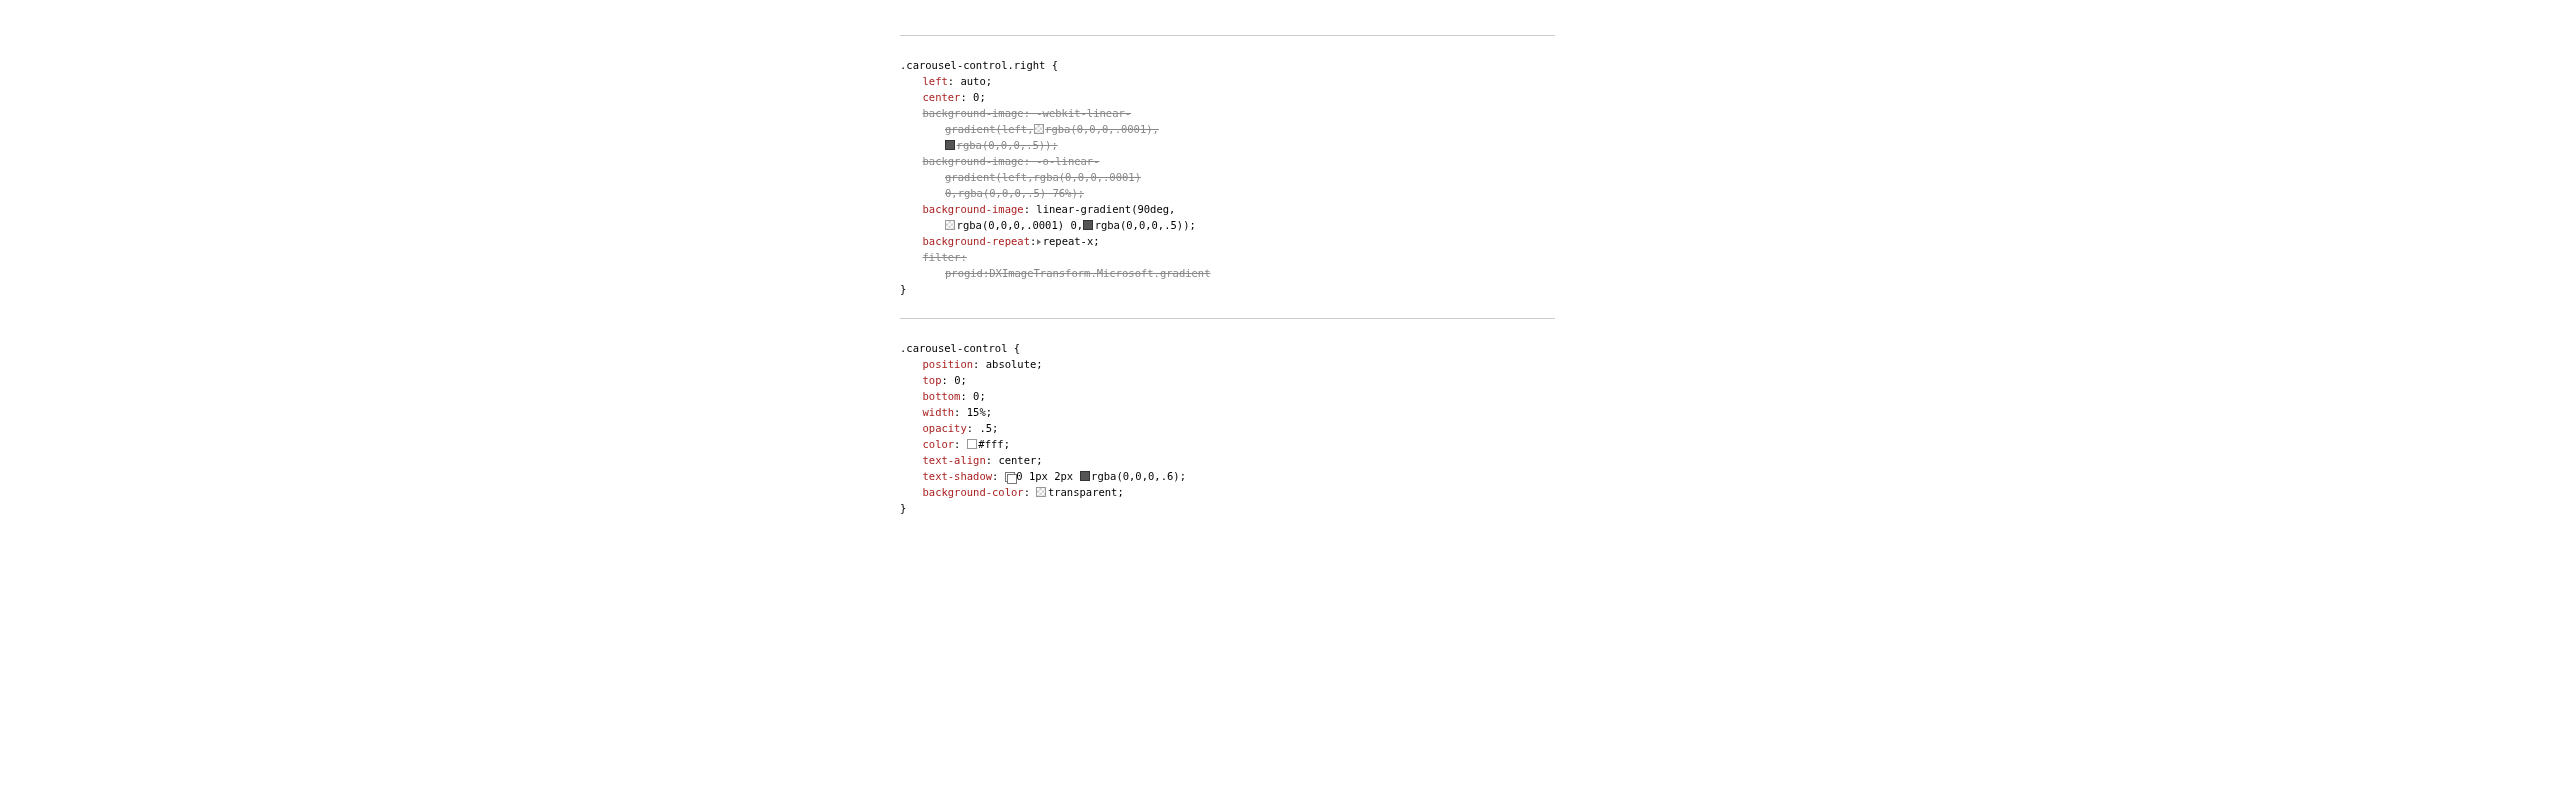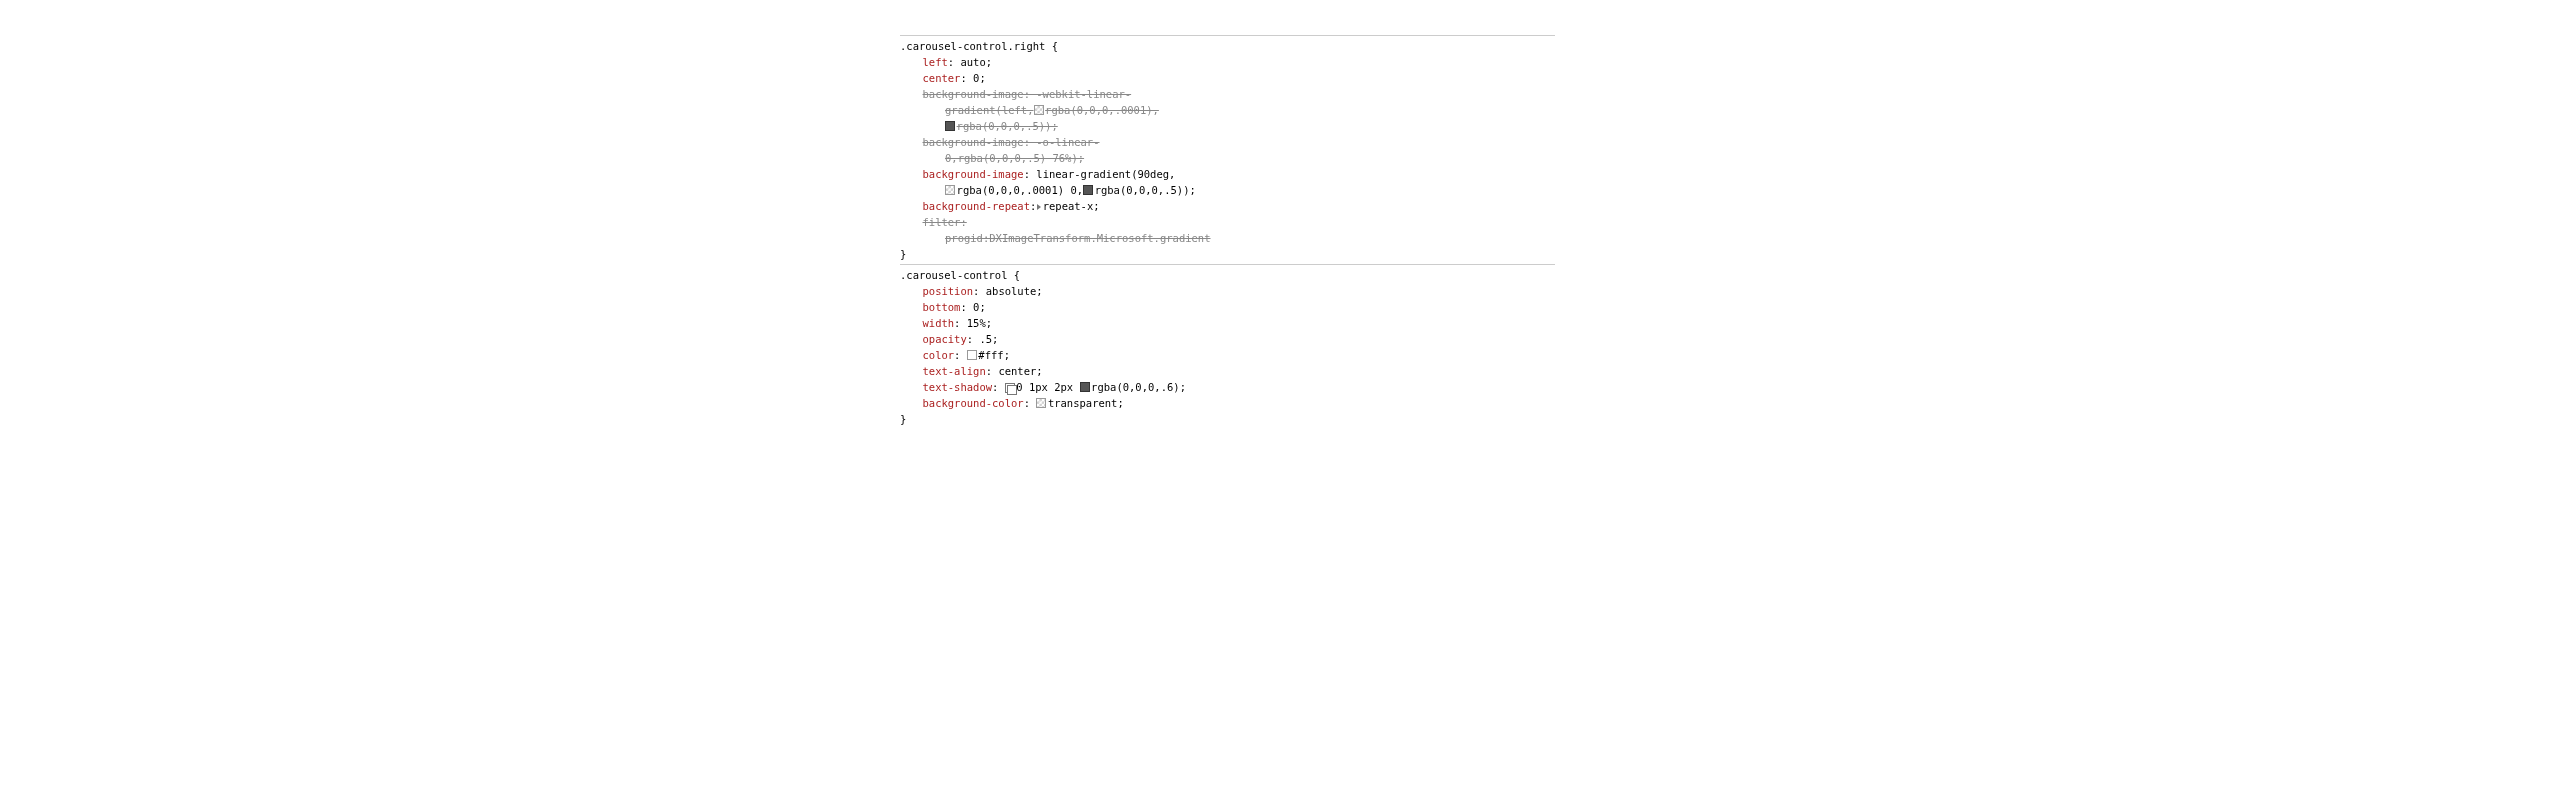--- a/index.html
+++ b/index.html
@@ -19,21 +19,21 @@
     position: relative;
   }
   .panel {
     position: absolute;
     left: 900px;
     top: 35px;
     width: 655px;
   }
   .rule-block {
     border-top: 0.8px solid #ccc;
-    padding: 2px 0;
+    padding: 21px 0;
   }
   .indent {
     padding-left: 22.5px;
   }
   .ind2 {
     padding-left: 45px;
   }
   .selector { color: #000; }
   .prop { color: #aa1f1f; } 
   .brace { color: #000; }
@@ -121,20 +121,23 @@
         <span class="over">gradient(left,</span><span class="sw trans"></span><span class="over">rgba(0,0,0,.0001),</span>
       </div>
       <div class="line ind2">
         <span class="sw dark"></span><span class="over">rgba(0,0,0,.5));</span>
       </div>
 
       <div class="line indent">
         <span class="over">background-image: -o-linear-</span>
       </div>
       <div class="line ind2">
+        <span class="over">gradient(left,rgba(0,0,0,.0001)</span>
+      </div>
+      <div class="line ind2">
         <span class="over">0,rgba(0,0,0,.5) 76%);</span>
       </div>
 
       <div class="line indent">
         <span class="prop">background-image</span><span class="colon">: </span><span class="val">linear-gradient(90deg,</span>
       </div>
       <div class="line ind2">
         <span class="sw trans"></span><span class="val">rgba(0,0,0,.0001) 0,</span><span class="sw dark"></span><span class="val">rgba(0,0,0,.5));</span>
       </div>
 
@@ -156,20 +159,23 @@
 
     <div class="rule-block">
       <div class="line">
         <span class="selector">.carousel-control</span>
         <span class="brace"> {</span>
       </div>
 
       <div class="line indent">
         <span class="prop">position</span><span class="colon">: </span><span class="val">absolute</span><span class="val">;</span>
       </div>
+      <div class="line indent">
+        <span class="prop">top</span><span class="colon">: </span><span class="val">0</span><span class="val">;</span>
+      </div>
 
       <div class="line indent">
         <span class="prop">bottom</span><span class="colon">: </span><span class="val">0</span><span class="val">;</span>
       </div>
       <div class="line indent">
         <span class="prop">width</span><span class="colon">: </span><span class="val">15%</span><span class="val">;</span>
       </div>
       <div class="line indent">
         <span class="prop">opacity</span><span class="colon">: </span><span class="val">.5</span><span class="val">;</span>
       </div>

